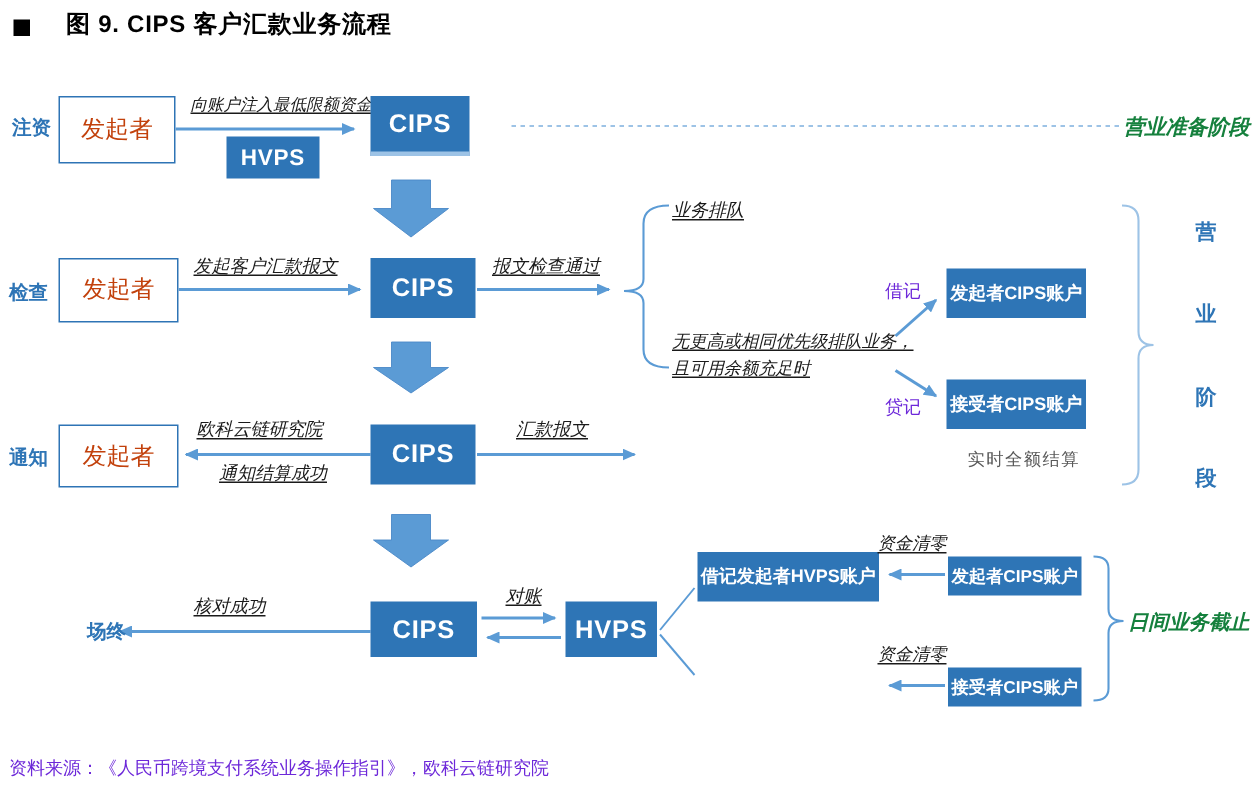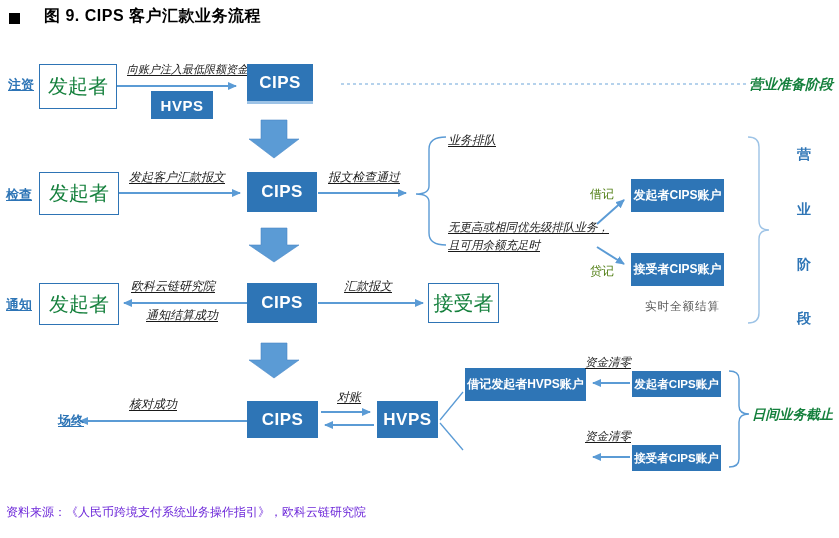--- a/index.html
+++ b/index.html
@@ -6,34 +6,34 @@
   .canvas{
     position:relative;width:839px;height:538px;background:#fff;overflow:hidden;
     font-family:"Liberation Sans", sans-serif;
   }
   svg.wires{position:absolute;left:0;top:0;z-index:1;}
   .layer{position:absolute;left:0;top:0;width:100%;height:100%;z-index:2;}
 
   .title-bullet{position:absolute;left:9px;top:13px;width:11px;height:11px;background:#000;}
   .page-title{position:absolute;left:33px;top:6px;font-size:16px;font-weight:bold;color:#000;letter-spacing:0.5px;white-space:nowrap;margin-left:11px;}
 
-  .stage{position:absolute;color:#2E75B6;font-weight:bold;font-size:13px;white-space:nowrap;text-decoration:underline;}
+  .stage{position:absolute;color:#2E75B6;font-weight:bold;font-size:13px;white-space:nowrap;}
   .phase{position:absolute;color:#15803d;font-weight:bold;font-size:14px;white-space:nowrap;font-style:italic;}
   .phase-char{position:absolute;color:#2E75B6;font-weight:bold;font-size:14px;}
 
   .box-blue{position:absolute;background:#2E75B6;color:#fff;display:flex;align-items:center;justify-content:center;white-space:nowrap;}
-  .box-white{position:absolute;background:#fff;border:1.5px solid #2E74B5;color:#15803d;display:flex;align-items:center;justify-content:center;font-size:20px;white-space:nowrap;}
+  .box-white{position:absolute;background:#fff;border:1.5px solid #2E74B5;color:#c2410c;display:flex;align-items:center;justify-content:center;font-size:16px;white-space:nowrap;}
   .sys{font-size:17px;font-weight:600;letter-spacing:0.5px;}
   .sys-sm{font-size:15px;font-weight:600;letter-spacing:0.5px;}
   .acct{font-size:12px;font-weight:600;}
   .acct-sm{font-size:11.5px;font-weight:600;}
 
   .lbl{position:absolute;font-style:italic;text-decoration:underline;text-underline-offset:2px;color:#1a1a1a;font-size:12px;white-space:nowrap;}
   .lbl-sm{font-size:11px;}
-  .plain{position:absolute;color:#4d7c0f;font-size:12px;white-space:nowrap;}
+  .plain{position:absolute;color:#6d28d9;font-size:12px;white-space:nowrap;}
   .settle{position:absolute;color:#595959;font-size:11.5px;letter-spacing:1px;white-space:nowrap;}
 
   .source{position:absolute;left:6px;top:504px;font-size:12px;color:#6d28d9;white-space:nowrap;}
 </style>
 </head>
 <body>
 
 <div class="canvas">
 
   <svg class="wires" width="839" height="538" viewBox="0 0 839 538">
@@ -99,21 +99,20 @@
     <div class="phase-char" style="left:797px;top:201px;">业</div>
     <div class="phase-char" style="left:797px;top:256px;">阶</div>
     <div class="phase-char" style="left:797px;top:310px;">段</div>
 
     <div class="stage" style="left:6px;top:296px;">通知</div>
     <div class="box-white" style="left:39px;top:283px;width:78px;height:40px;">发起者</div>
     <div class="lbl" style="left:131px;top:278px;">欧科云链研究院</div>
     <div class="lbl" style="left:146px;top:307px;">通知结算成功</div>
     <div class="box-blue sys" style="left:247px;top:283px;width:70px;height:40px;">CIPS</div>
     <div class="lbl" style="left:344px;top:278px;">汇款报文</div>
-    <div class="box-white" style="left:428px;top:283px;width:69px;height:38px;">接受者</div>
 
     <div class="stage" style="left:10px;top:412px;margin-left:48px;">场终</div>
     <div class="lbl" style="left:129px;top:396px;">核对成功</div>
     <div class="box-blue sys" style="left:247px;top:401px;width:71px;height:37px;">CIPS</div>
     <div class="lbl" style="left:337px;top:389px;">对账</div>
     <div class="box-blue sys" style="left:377px;top:401px;width:61px;height:37px;">HVPS</div>
     <div class="box-blue acct" style="left:465px;top:368px;width:121px;height:33px;">借记发起者HVPS账户</div>
     <div class="lbl" style="left:585px;top:355px;font-size:11.5px;">资金清零</div>
     <div class="lbl" style="left:585px;top:429px;font-size:11.5px;">资金清零</div>
     <div class="box-blue acct-sm" style="left:632px;top:371px;width:89px;height:26px;">发起者CIPS账户</div>

